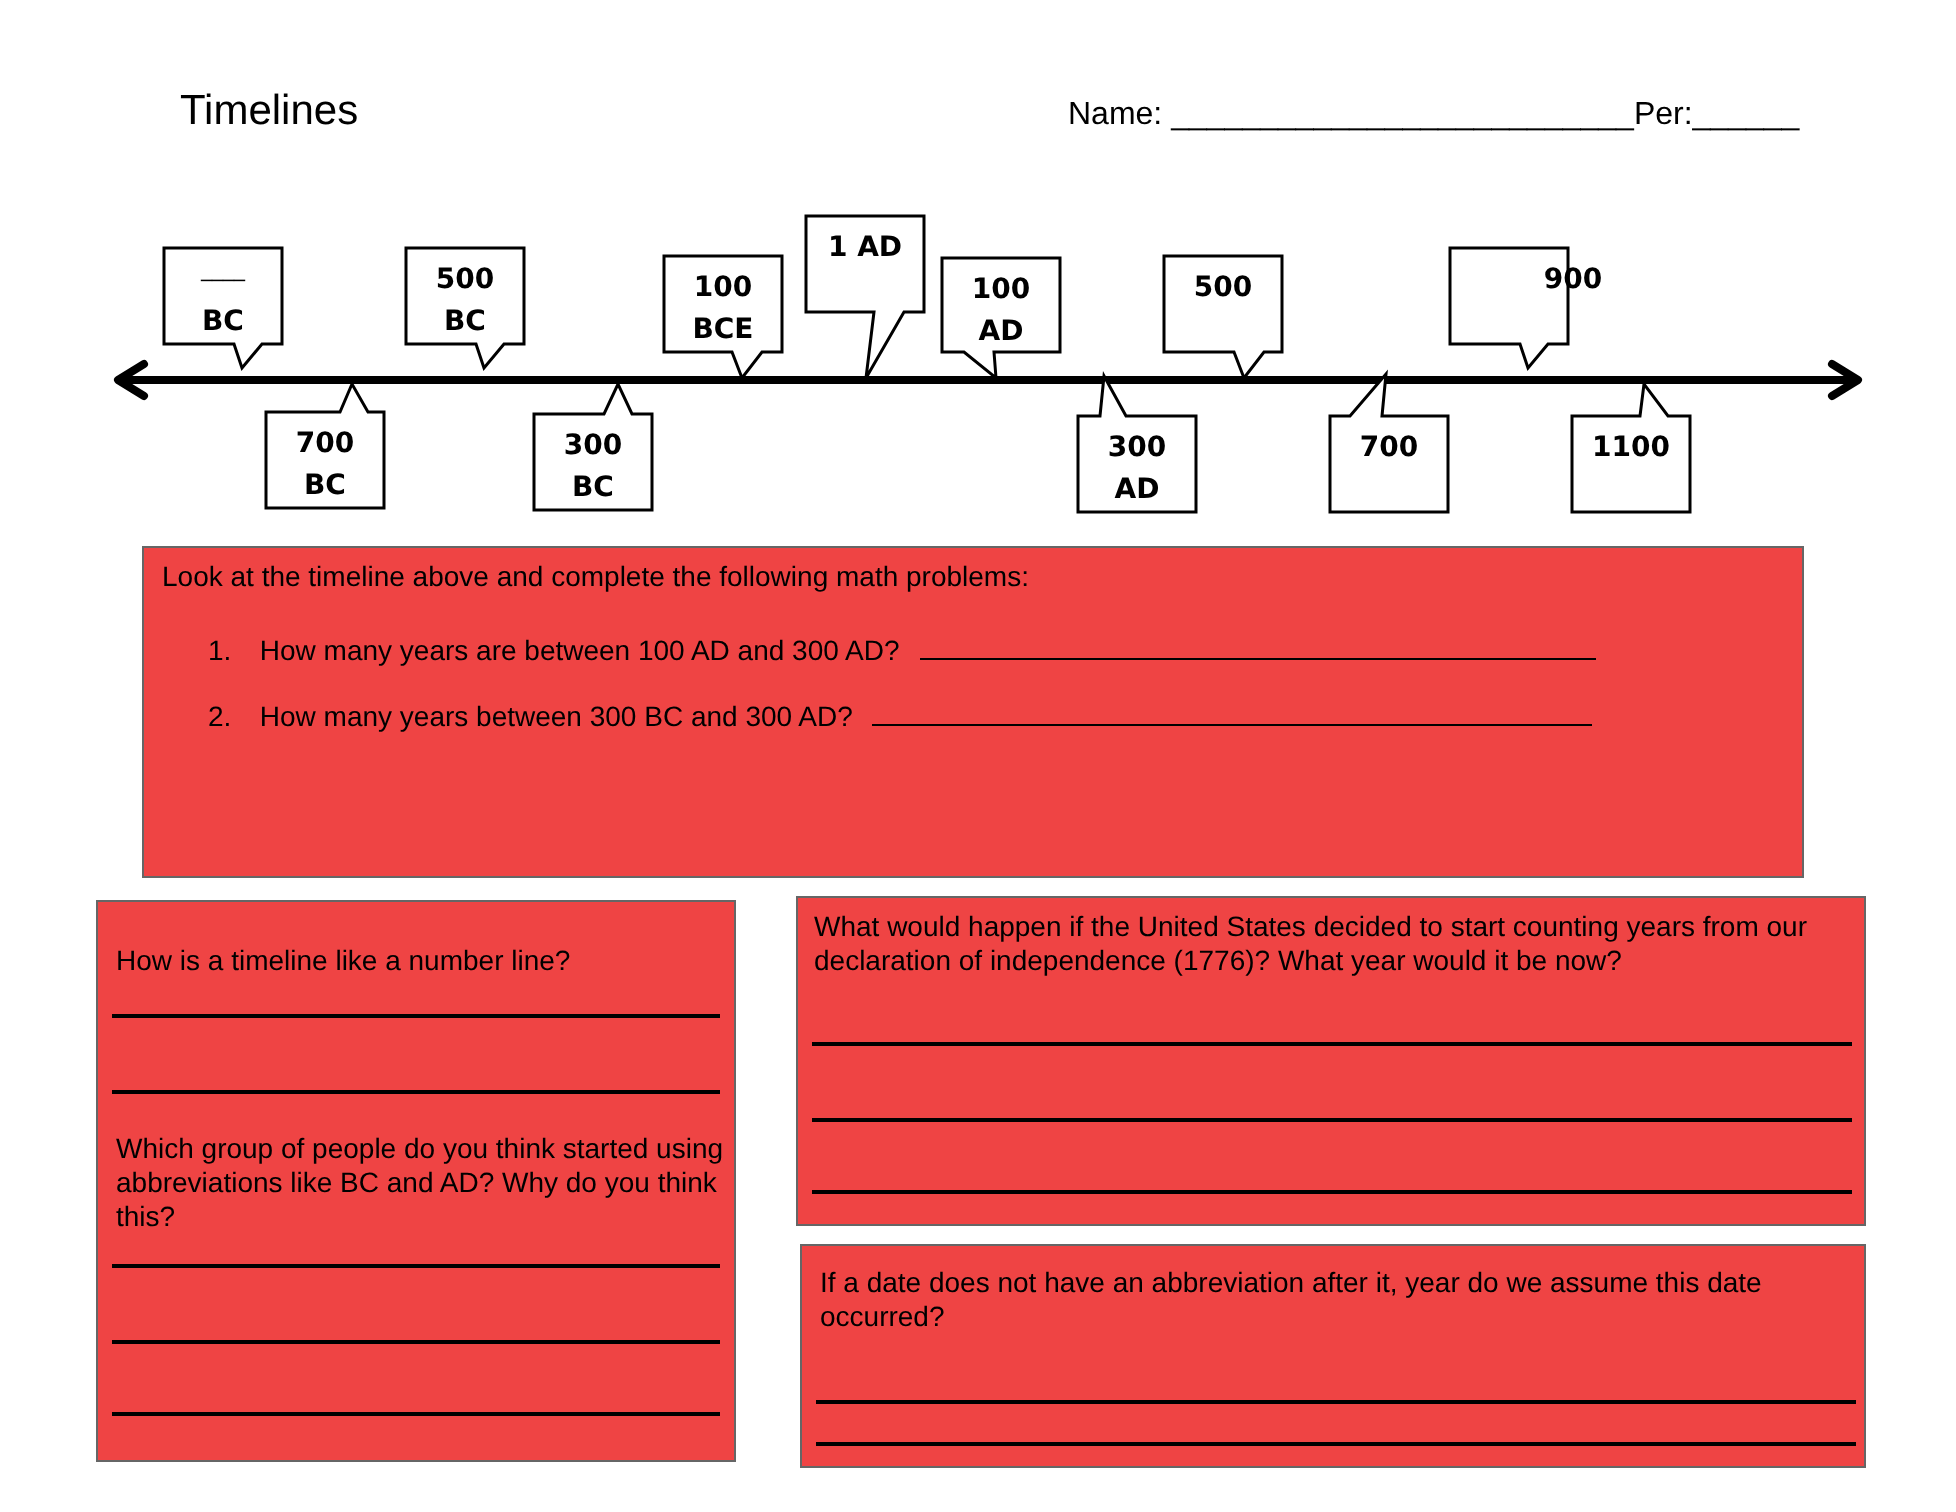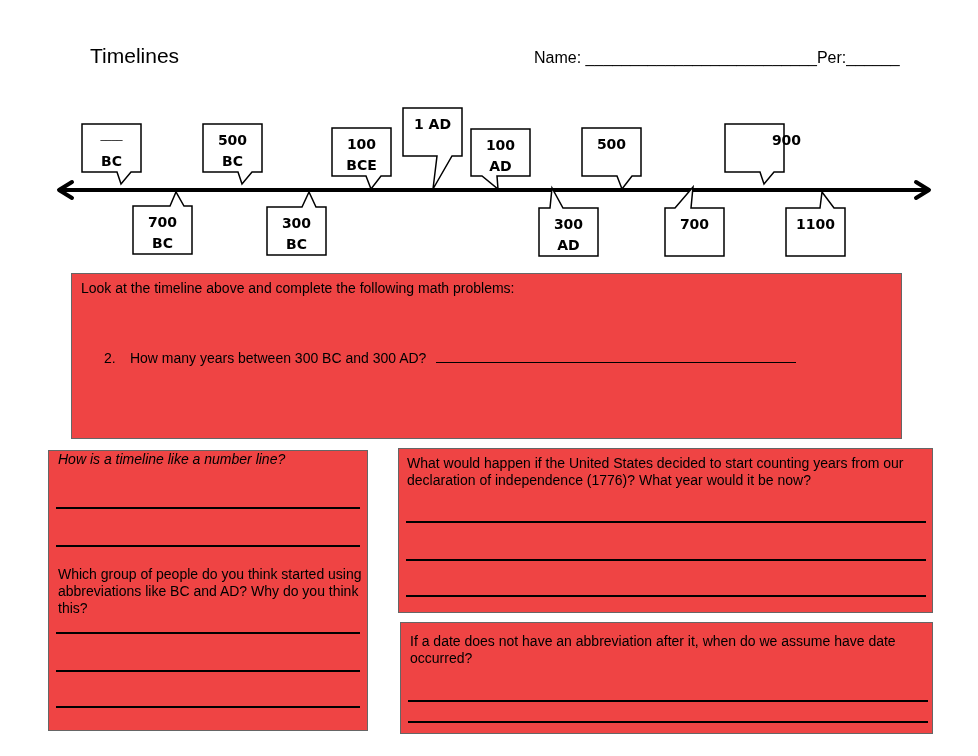--- a/index.html
+++ b/index.html
@@ -88,41 +88,46 @@
 </div>
 <div class="lbl" style="left:725px;top:130px;margin-left:32px;">
   <div>900</div>
 </div>
 <div class="lbl" style="left:786px;top:214px;">
   <div>1100</div>
 </div>
 
 <div class="panel" style="left:71px;top:273px;width:831px;height:166px;">
   <div class="q-intro">Look at the timeline above and complete the following math problems:</div>
+  <div class="q-item" style="top:41px;">
+    <span class="q-num">1.</span>
+    <span>How many years are between 100 AD and 300 AD?</span>
+    <span class="blank" style="width:338px;"></span>
+  </div>
   <div class="q-item" style="top:74px;">
     <span class="q-num">2.</span>
     <span>How many years between 300 BC and 300 AD?</span>
     <span class="blank" style="width:360px;"></span>
   </div>
 </div>
 
 <div class="panel" style="left:48px;top:450px;width:320px;height:281px;">
-  <div class="ptext" style="left:9px;top:0;width:300px;font-style:italic;">How is a timeline like a number line?</div>
+  <div class="ptext" style="left:9px;top:21px;width:300px;">How is a timeline like a number line?</div>
   <div class="rule" style="left:7px;top:56px;width:304px;"></div>
   <div class="rule" style="left:7px;top:94px;width:304px;"></div>
   <div class="ptext" style="left:9px;top:115px;width:305px;">Which group of people do you think started using abbreviations like BC and AD?  Why do you think this?</div>
   <div class="rule" style="left:7px;top:181px;width:304px;"></div>
   <div class="rule" style="left:7px;top:219px;width:304px;"></div>
   <div class="rule" style="left:7px;top:255px;width:304px;"></div>
 </div>
 
 <div class="panel" style="left:398px;top:448px;width:535px;height:165px;">
   <div class="ptext" style="left:8px;top:6px;width:520px;">What would happen if the United States decided to start counting years from our declaration of independence (1776)?  What year would it be now?</div>
   <div class="rule" style="left:7px;top:72px;width:520px;"></div>
   <div class="rule" style="left:7px;top:110px;width:520px;"></div>
   <div class="rule" style="left:7px;top:146px;width:520px;"></div>
 </div>
 
 <div class="panel" style="left:400px;top:622px;width:533px;height:112px;">
-  <div class="ptext" style="left:9px;top:10px;width:515px;">If a date does not have an abbreviation after it, when do we assume have date occurred?</div>
+  <div class="ptext" style="left:9px;top:10px;width:515px;">If a date does not have an abbreviation after it, year do we assume this date occurred?</div>
   <div class="rule" style="left:7px;top:77px;width:520px;"></div>
   <div class="rule" style="left:7px;top:98px;width:520px;"></div>
 </div>
 
 </body></html>

